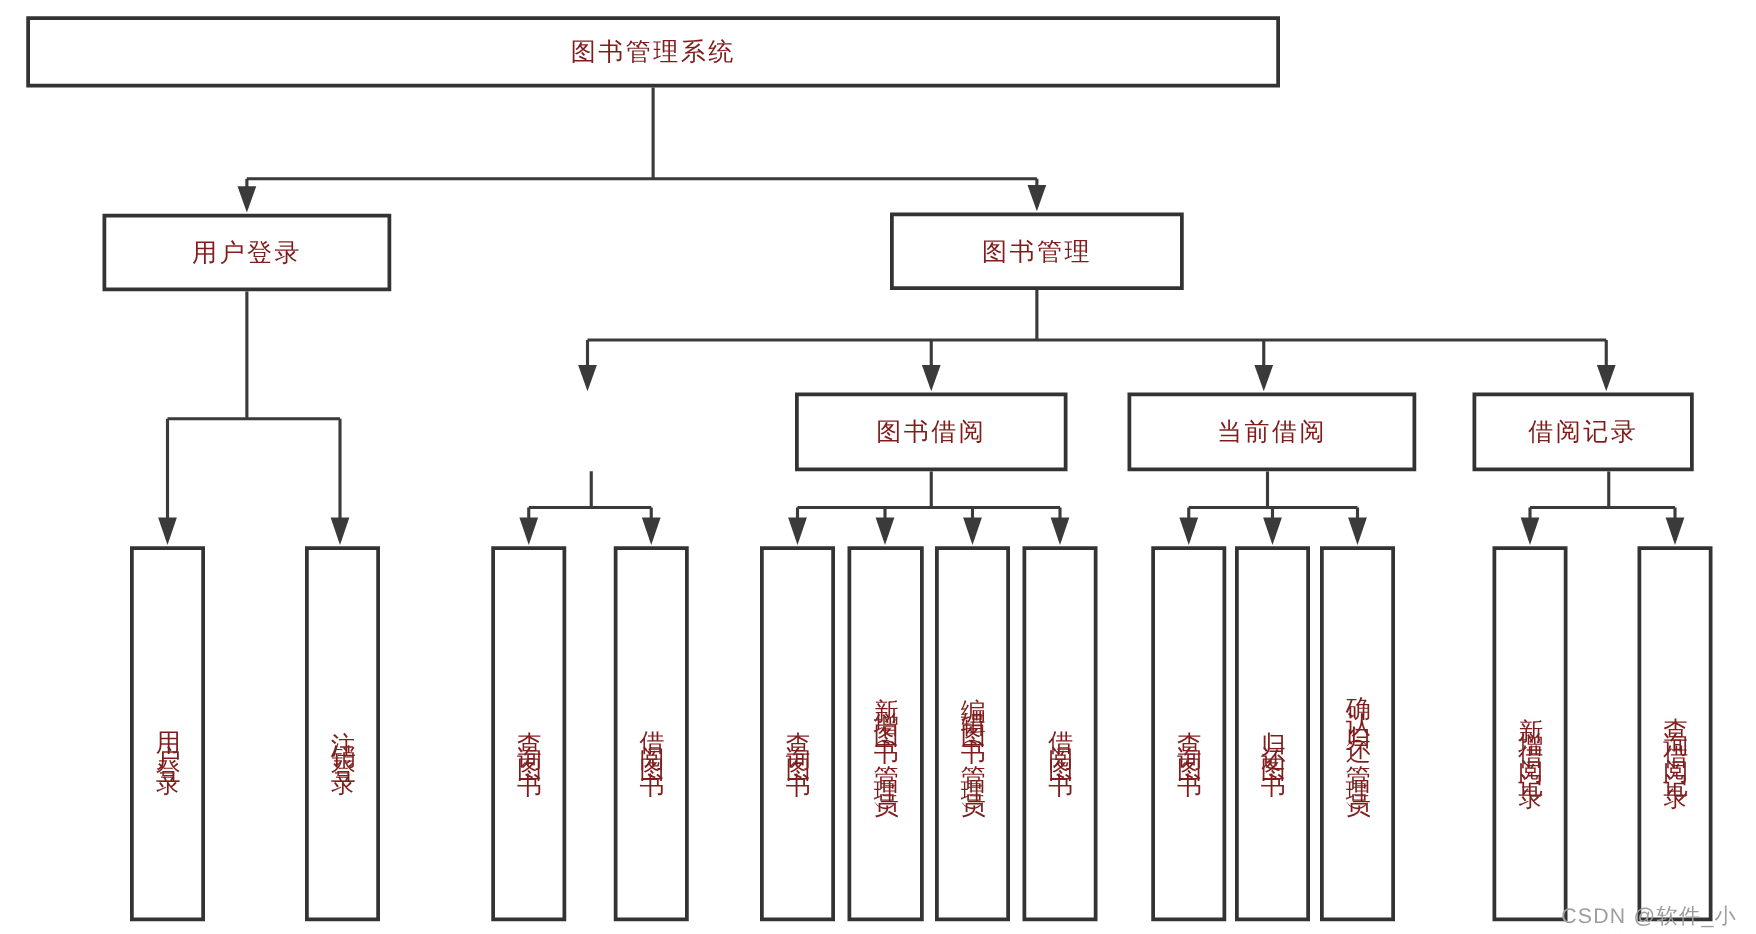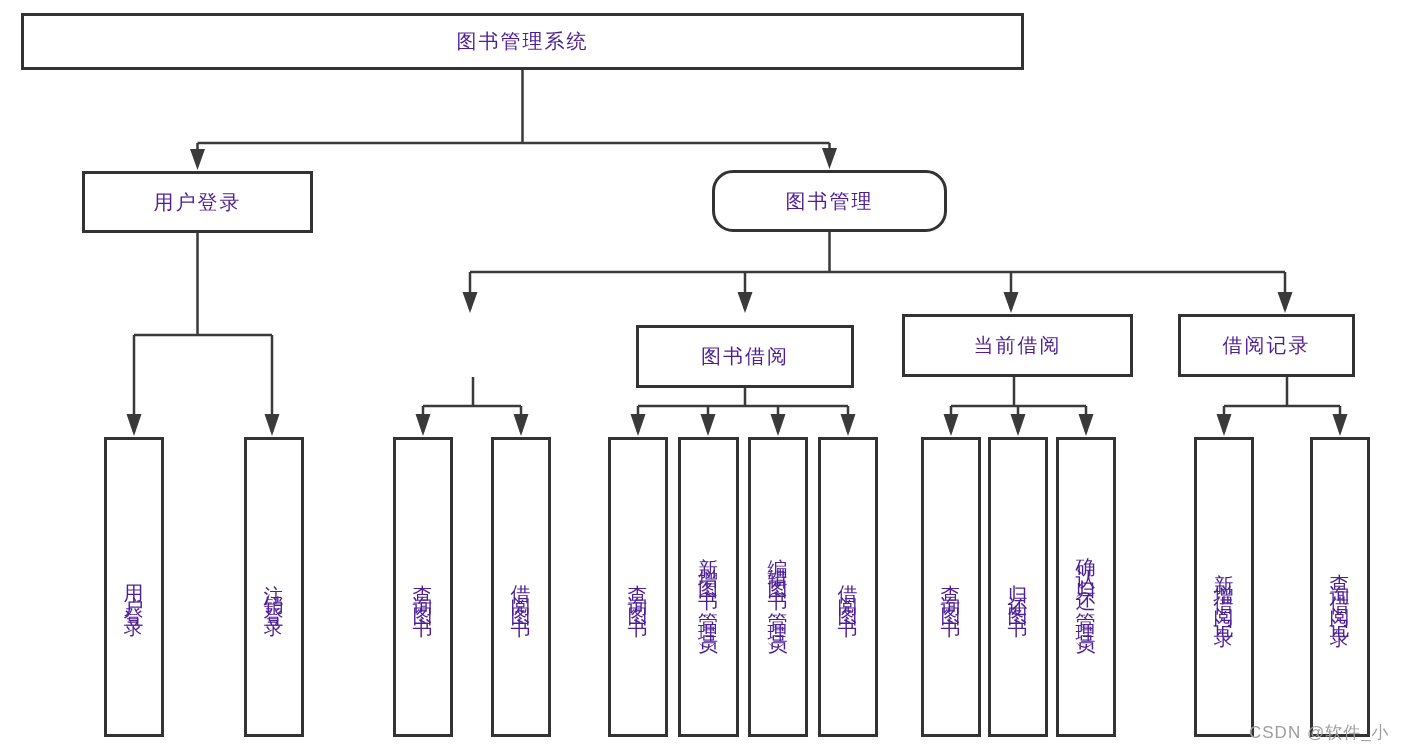--- a/index.html
+++ b/index.html
@@ -14,21 +14,21 @@
   #connector-svg {
     position: absolute;
     left: 0; top: 0;
     width: 1405px; height: 747px;
   }
   .node {
     position: absolute;
     box-sizing: border-box;
     border: 3px solid #333333;
     background: #ffffff;
-    color: #4c1d95;
+    color: #7f1d1d;
     display: flex;
     align-items: center;
     justify-content: center;
     font-size: 20px;
     letter-spacing: 2px;
     white-space: nowrap;
   }
   .vnode {
     writing-mode: vertical-rl;
     text-orientation: mixed;
@@ -93,23 +93,23 @@
       <polygon points="1086,436 1078.5,414 1093.5,414"></polygon>
 
       <polygon points="1224,436 1216.5,414 1231.5,414"></polygon>
       <polygon points="1340,436 1332.5,414 1347.5,414"></polygon>
     </g>
   </svg>
 
   <div class="node" style="left:21px; top:13px; width:1003px; height:57px;">图书管理系统</div>
 
   <div class="node" style="left:82px; top:171px; width:231px; height:62px;">用户登录</div>
-  <div class="node" style="left:712px; top:170px; width:235px; height:62px;border-radius:21px;">图书管理</div>
+  <div class="node" style="left:712px; top:170px; width:235px; height:62px;">图书管理</div>
 
-  <div class="node" style="left:636px; top:325px; width:218px; height:63px;">图书借阅</div>
+  <div class="node" style="left:636px; top:314px; width:218px; height:63px;">图书借阅</div>
   <div class="node" style="left:902px; top:314px; width:231px; height:63px;">当前借阅</div>
   <div class="node" style="left:1178px; top:314px; width:177px; height:63px;">借阅记录</div>
 
   <div class="node vnode" style="left:104px; top:437px; width:60px; height:300px;">用户登录</div>
   <div class="node vnode" style="left:244px; top:437px; width:60px; height:300px;">注销登录</div>
 
   <div class="node vnode" style="left:393px; top:437px; width:60px; height:300px;">查询图书</div>
   <div class="node vnode" style="left:491px; top:437px; width:60px; height:300px;">借阅图书</div>
 
   <div class="node vnode" style="left:608px; top:437px; width:60px; height:300px;">查询图书</div>

